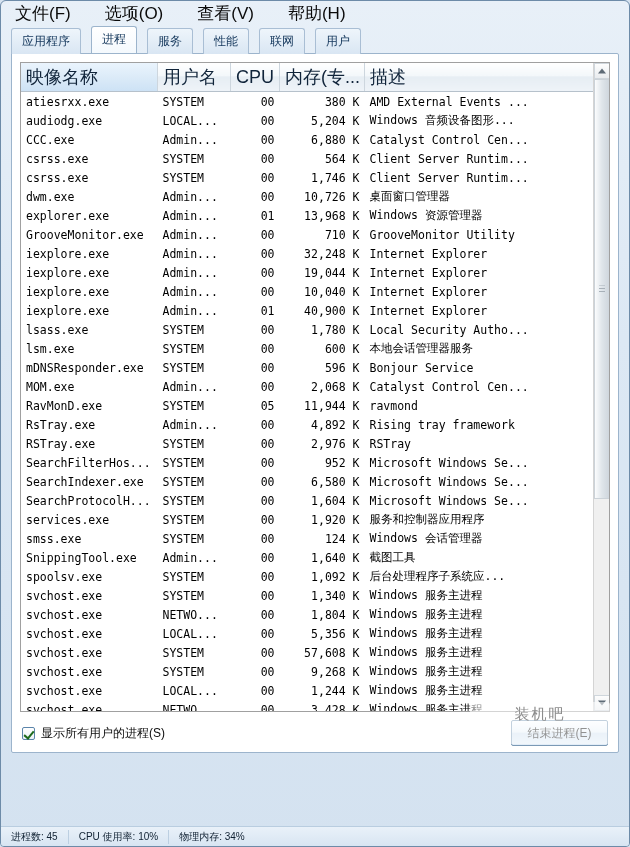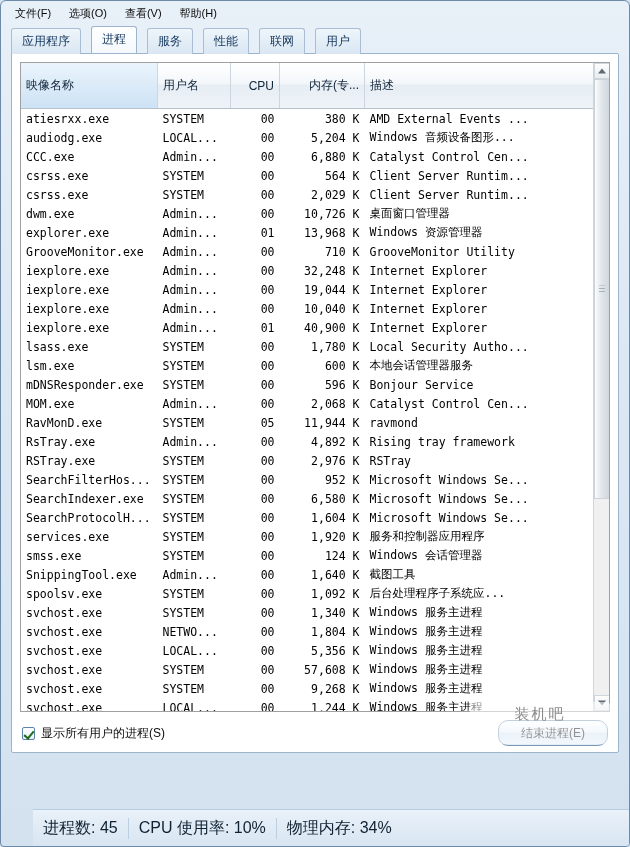--- a/index.html
+++ b/index.html
@@ -100,22 +100,22 @@
   .win-btn.min .glyph { width: 9px; height: 2px; background: #22384f; }
   .win-btn.max .glyph { width: 9px; height: 8px; border: 1px solid #22384f; border-top-width: 2px; box-sizing: border-box; }
   .win-btn.close .glyph { color: #fff; font-size: 13px; font-weight: bold; text-shadow: 0 1px 1px #9b4c44; }
 
   
   .menubar {
     height: 24px;
     display: flex;
     align-items: center;
     padding-left: 6px;
-    gap: 2px;
-    font-size: 11px;
+    gap: 18px;
+    font-size: 17px;
     color: #0a0a0a;
   }
   .menu-item {
     padding: 3px 8px;
     border-radius: 2px;
     white-space: nowrap;
   }
 
   
   .tabstrip {
@@ -172,24 +172,24 @@
     table-layout: fixed;
     font-family: "DejaVu Sans Mono", monospace;
     font-size: 11px;
   }
   table.proc thead th {
     background: linear-gradient(to bottom, #ffffff 0%, #f3f7fa 45%, #e6edf3 50%, #eef3f8 100%);
     border-right: 1px solid #cdd6de;
     border-bottom: 1px solid #b6c1cb;
     font-weight: normal;
     font-family: "Liberation Sans", sans-serif;
-    font-size: 12px;
+    font-size: 18px;
     color: #10243a;
     text-align: left;
-    padding: 13px 5px;
+    padding: 2px 5px;
     height: 19px;
     white-space: nowrap;
     overflow: hidden;
   }
   table.proc thead th.sorted {
     background: linear-gradient(to bottom, #eaf4fd 0%, #dcebf8 50%, #cde2f5 100%);
   }
   table.proc thead th.num { text-align: right; }
   table.proc tbody td {
     padding: 1px 5px;
@@ -273,45 +273,44 @@
     position: absolute;
     left: 3px; top: 1px;
     width: 4px; height: 8px;
     border: solid #1d6a1d;
     border-width: 0 2px 2px 0;
     transform: rotate(40deg);
   }
   .endbtn {
     position: absolute;
     right: 10px; bottom: 6px;
-    width: 110px; height: 26px;
+    width: 97px; height: 26px;
     border: 1px solid #7b99b5;
-    border-radius: 10px;
+    border-radius: 2px;
     background: linear-gradient(to bottom, #fbfdff 0%, #e8f1f9 46%, #d2e2f1 52%, #e2edf8 100%);
     font-size: 12px;
     color: #0c0c0c;
     display: flex;
     align-items: center;
     justify-content: center;
     box-sizing: border-box;
   }
 
   
   .statusbar {
     position: absolute;
     left: 0; right: 0; bottom: 0;
-    height: 37px;
+    height: 20px;
     border-top: 1px solid #b9cde0;
     background: linear-gradient(to bottom, #e9f1f9, #d8e5f2);
     display: flex;
     align-items: center;
-    font-size: 16px;
+    font-size: 10px;
     color: #123;
     box-sizing: border-box;
-    margin-left: 32px;
   }
   .status-cell {
     padding: 0 10px;
     white-space: nowrap;
   }
   .status-cell + .status-cell { border-left: 1px solid #bccfe1; }
 
   
   .watermark {
     position: absolute;
@@ -400,21 +399,21 @@
               <td class="col-name">csrss.exe</td>
               <td class="col-user">SYSTEM</td>
               <td class="col-cpu num">00</td>
               <td class="col-mem num">564 K</td>
               <td class="col-desc">Client Server Runtim...</td>
             </tr>
             <tr>
               <td class="col-name">csrss.exe</td>
               <td class="col-user">SYSTEM</td>
               <td class="col-cpu num">00</td>
-              <td class="col-mem num">2,029 K</td>
+              <td class="col-mem num">1,746 K</td>
               <td class="col-desc">Client Server Runtim...</td>
             </tr>
             <tr>
               <td class="col-name">dwm.exe</td>
               <td class="col-user">Admin...</td>
               <td class="col-cpu num">00</td>
               <td class="col-mem num">10,726 K</td>
               <td class="col-desc">桌面窗口管理器</td>
             </tr>
             <tr>

